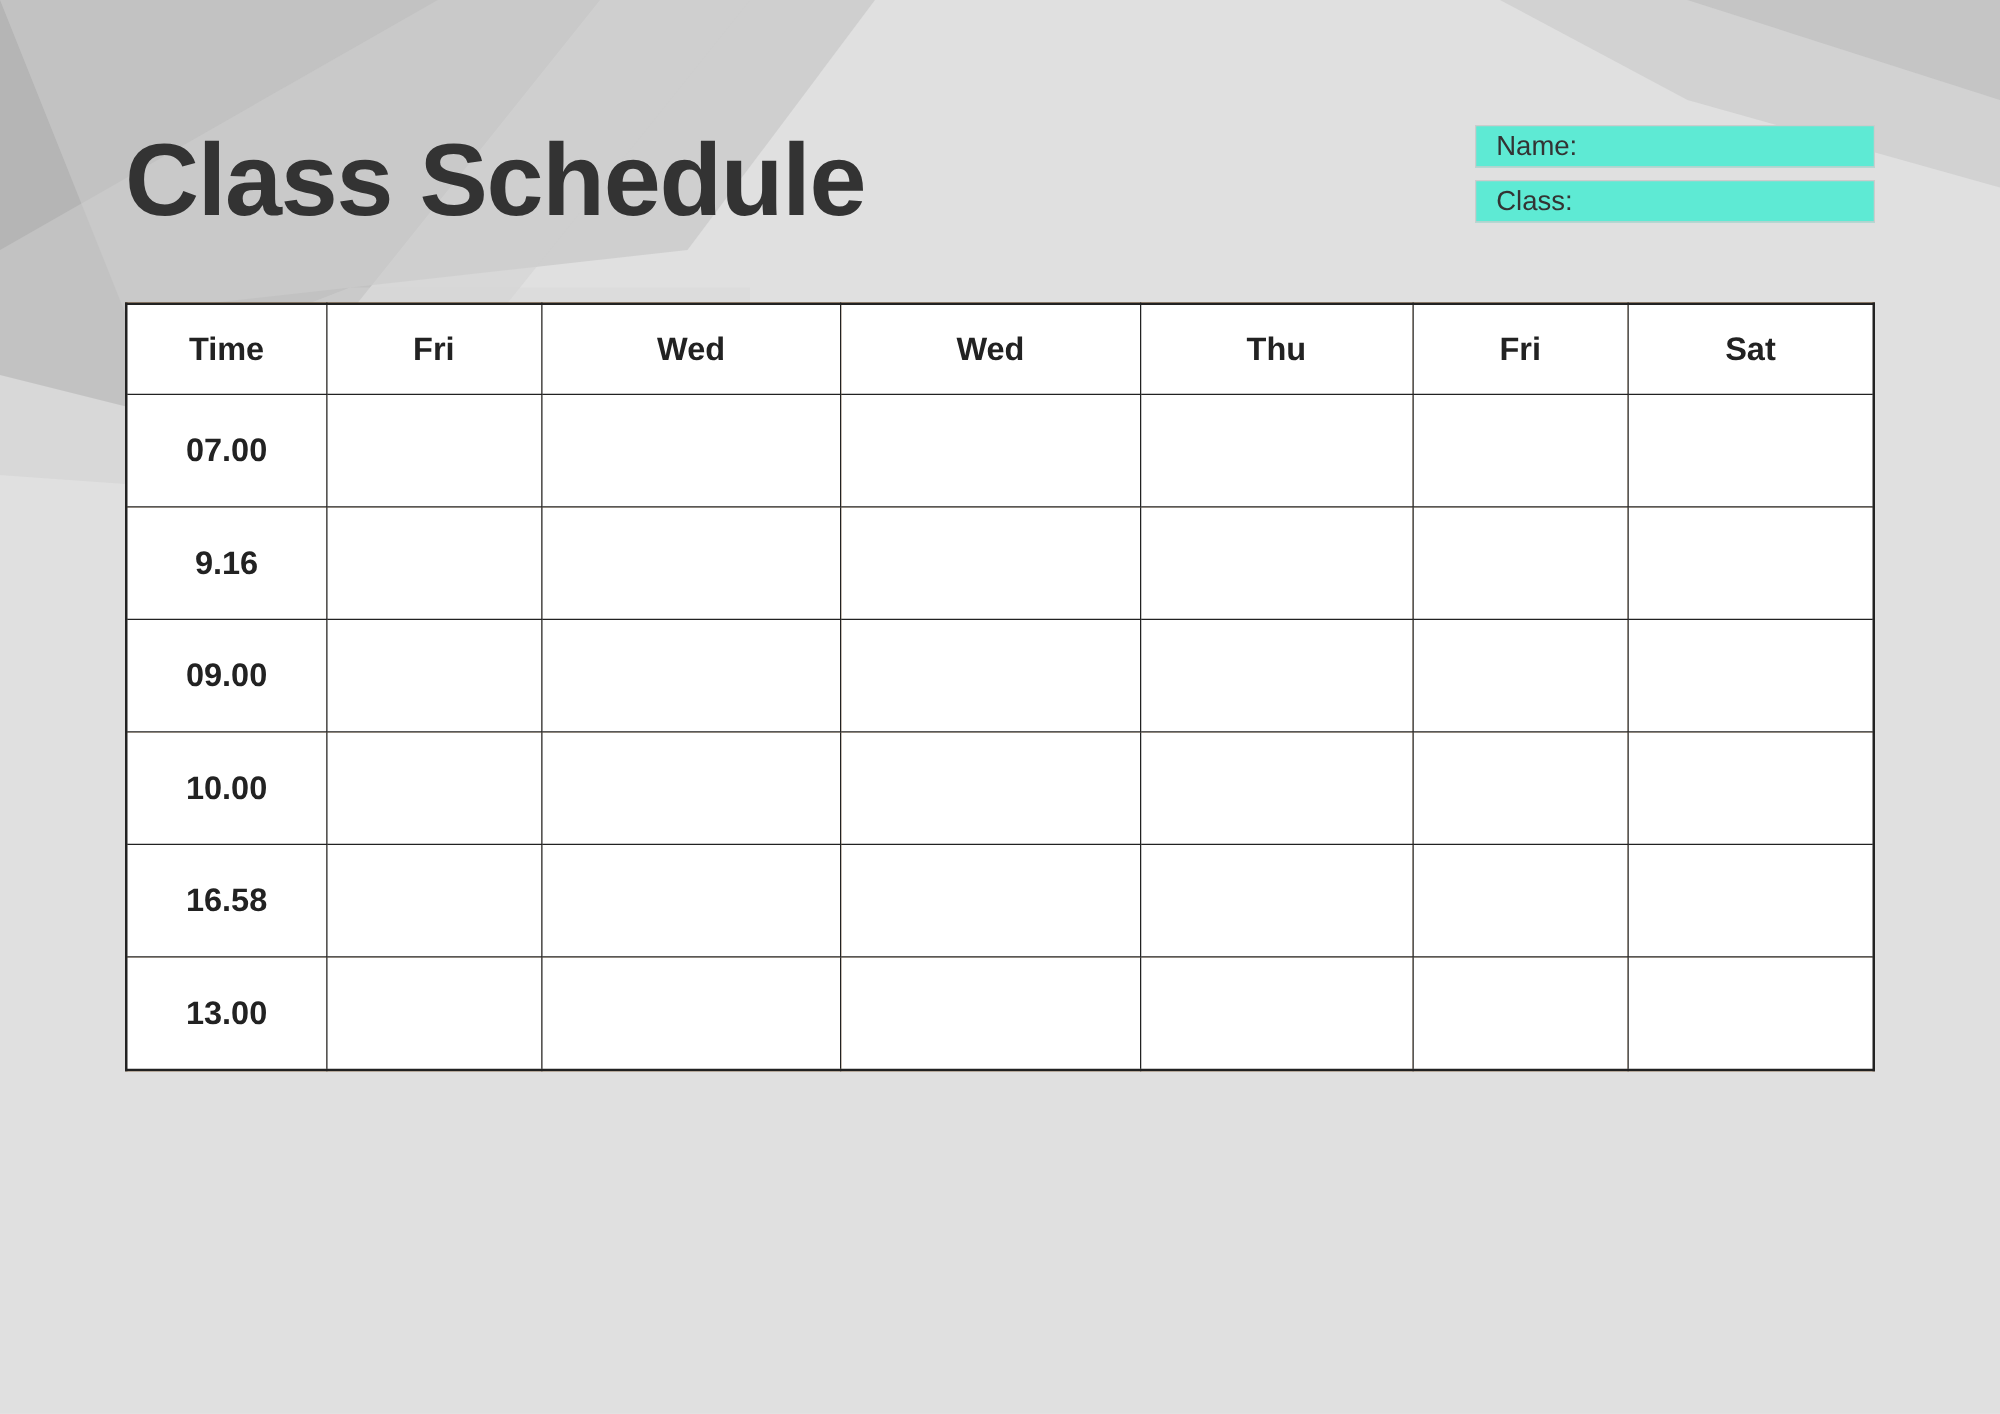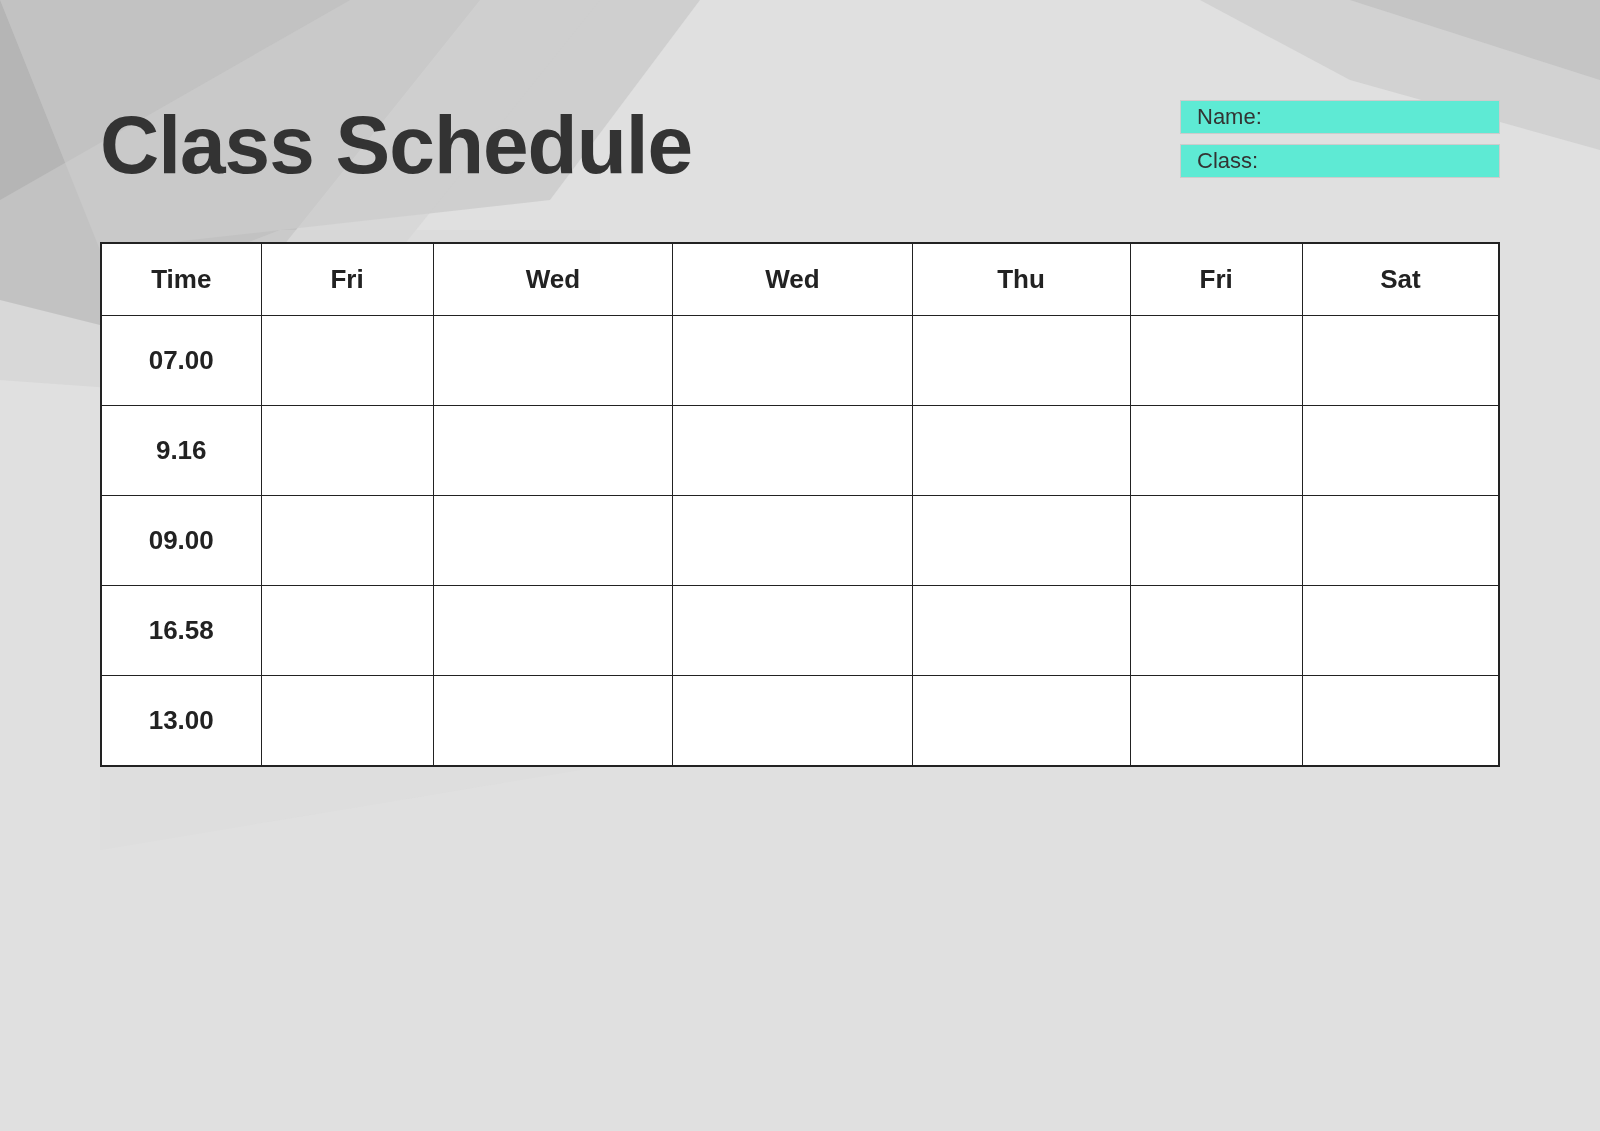--- a/index.html
+++ b/index.html
@@ -188,20 +188,29 @@
         <tr>
           <td class="time-col">09.00</td>
           <td class="day-col"></td>
           <td class="day-col"></td>
           <td class="day-col"></td>
           <td class="day-col"></td>
           <td class="day-col"></td>
           <td class="day-col"></td>
         </tr>
         <tr>
+          <td class="time-col">10.00</td>
+          <td class="day-col"></td>
+          <td class="day-col"></td>
+          <td class="day-col"></td>
+          <td class="day-col"></td>
+          <td class="day-col"></td>
+          <td class="day-col"></td>
+        </tr>
+        <tr>
           <td class="time-col">16.58</td>
           <td class="day-col"></td>
           <td class="day-col"></td>
           <td class="day-col"></td>
           <td class="day-col"></td>
           <td class="day-col"></td>
           <td class="day-col"></td>
         </tr>
         <tr>
           <td class="time-col">13.00</td>

